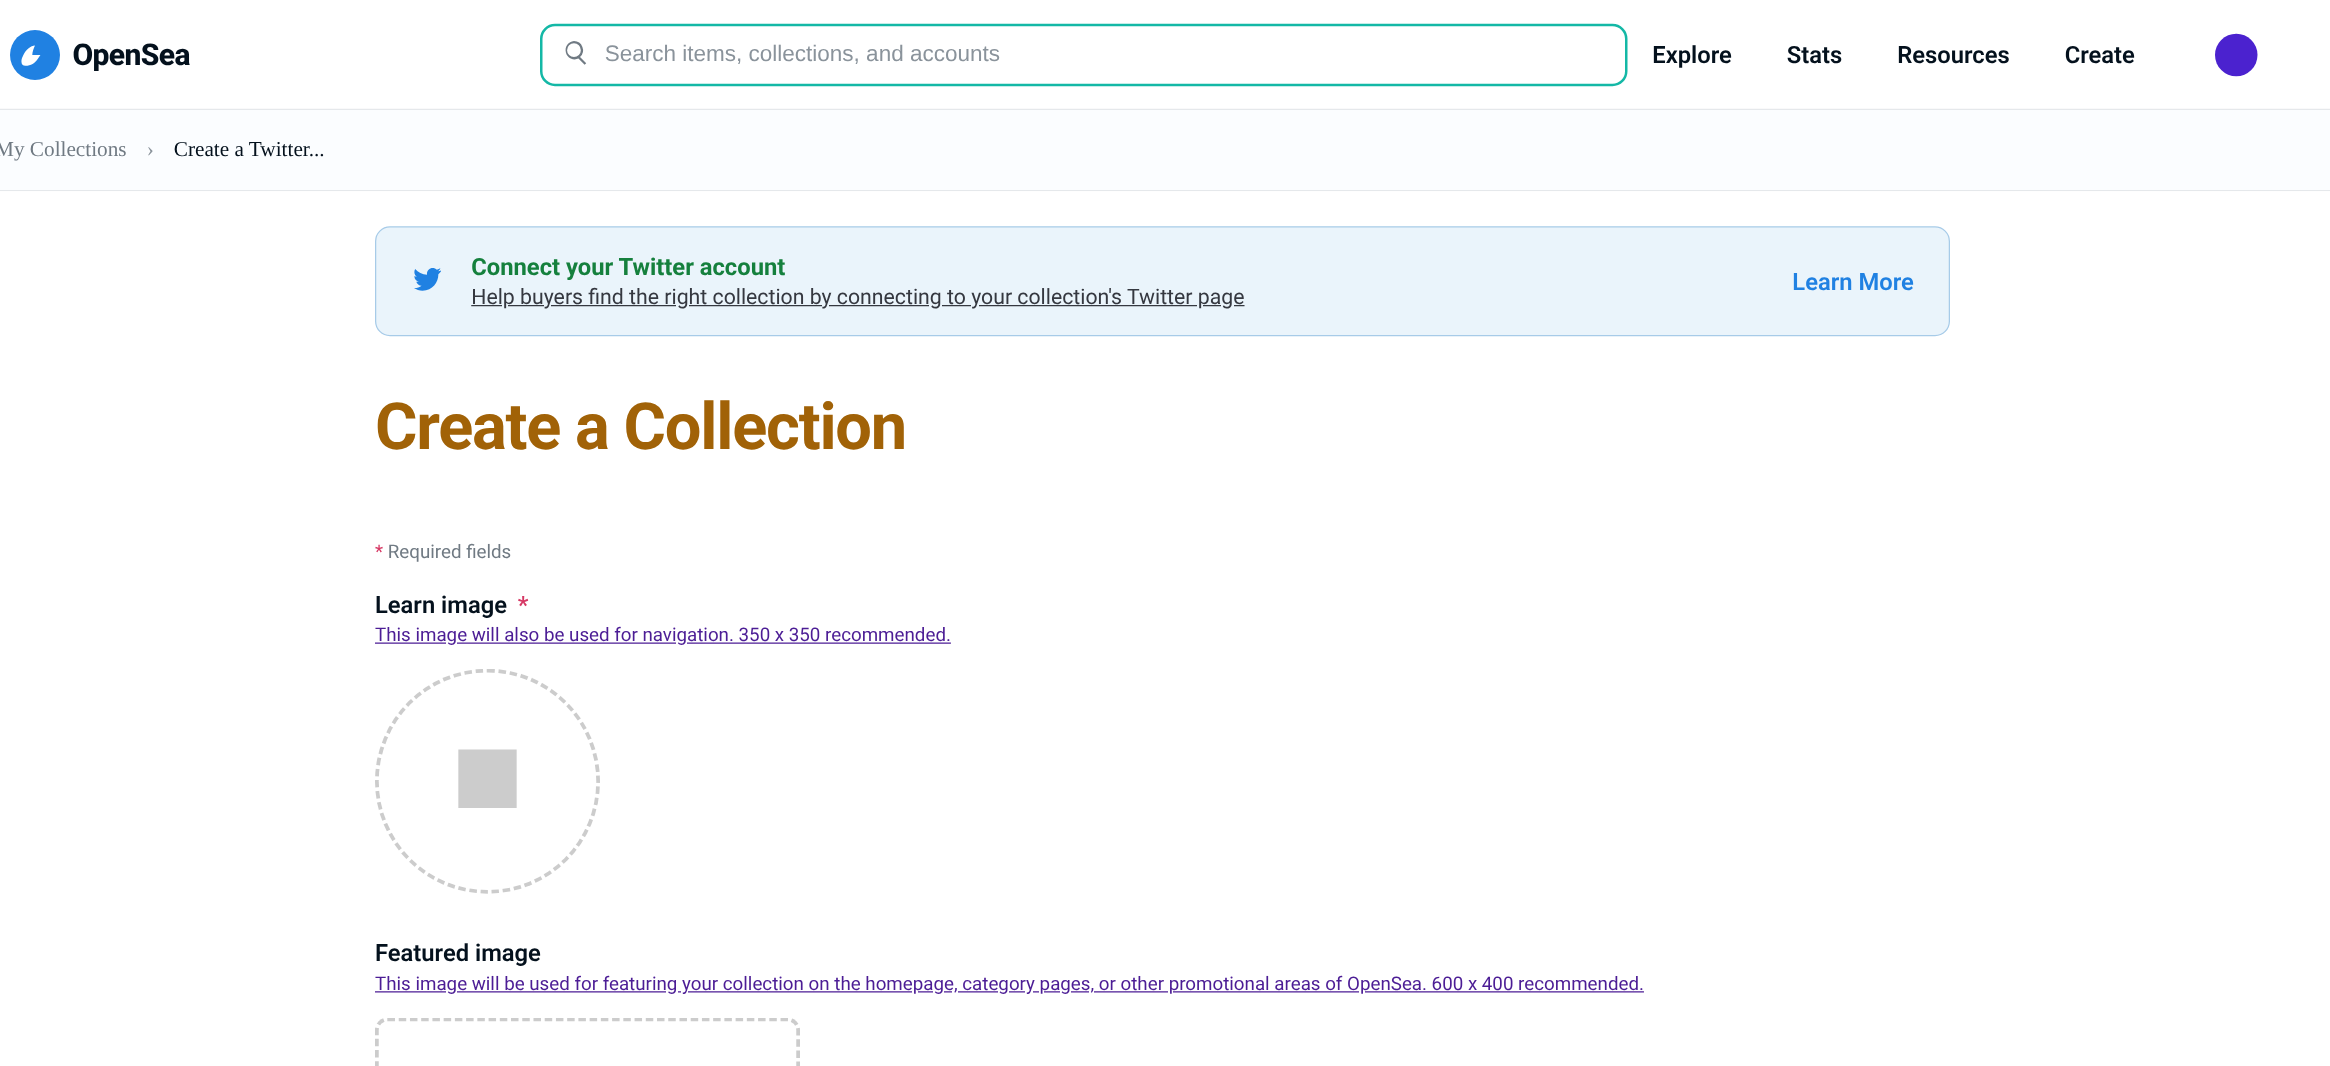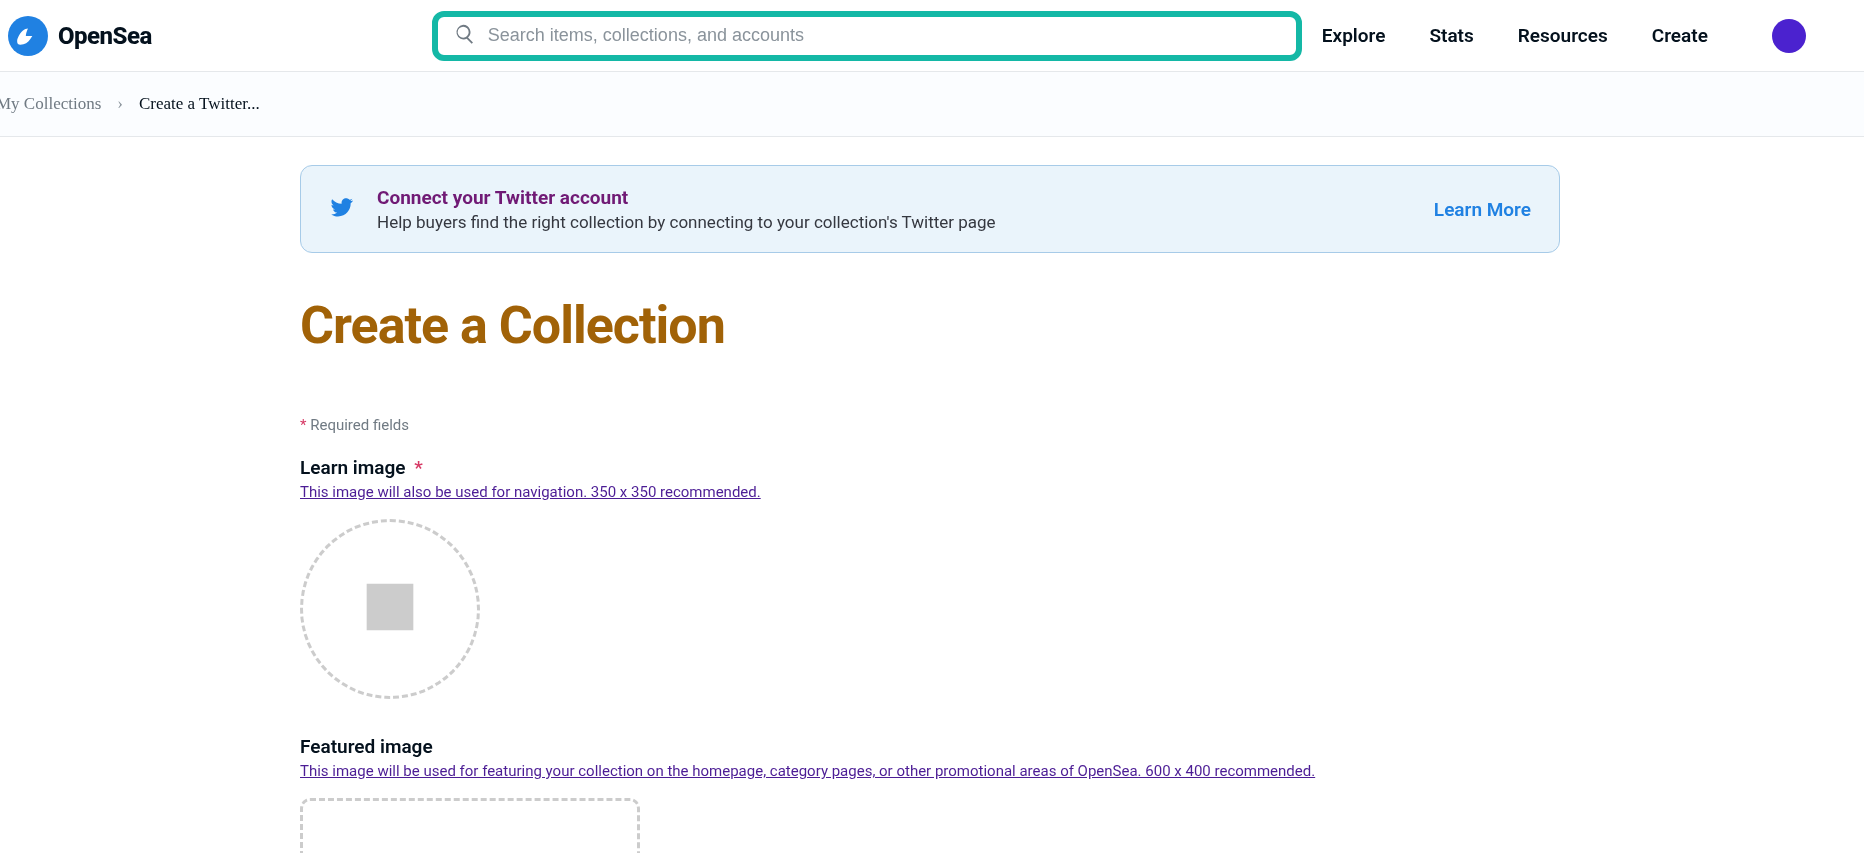--- a/index.html
+++ b/index.html
@@ -8,21 +8,21 @@
     background: #fff;
     color: #04111d;
     width: 1864px;
     overflow-x: hidden;
   }
 
   
   .header {
     display: flex;
     align-items: center;
-    height: 72px;
+    height: 88px;
     padding: 0 18px 0 8px;
     border-bottom: 1px solid #e5e8eb;
     background: #fff;
     gap: 20px;
   }
   .logo-group {
     display: flex;
     align-items: center;
     gap: 10px;
     flex-shrink: 0;
@@ -42,21 +42,21 @@
     letter-spacing: -0.5px;
   }
   .search-wrap {
     flex: 0 0 870px;
     margin-left: 260px;
   }
   .search {
     display: flex;
     align-items: center;
     height: 50px;
-    border: 6px solid #14b8a6;
+    border: 2px solid #14b8a6;
     border-radius: 12px;
     padding: 0 16px;
     gap: 12px;
     background: #fff;
   }
   .search svg { width: 22px; height: 22px; fill: #707a83; }
   .search input {
     border: none;
     outline: none;
     flex: 1;
@@ -127,22 +127,22 @@
     display: flex;
     align-items: center;
     border: 1px solid #a7cbe8;
     background: #eaf4fb;
     border-radius: 12px;
     padding: 20px 28px;
     gap: 22px;
     margin-bottom: 42px;
   }
   .banner-icon svg { width: 26px; height: 26px; fill: #2081e2; }
-  .banner-text .title { font-weight: 700; font-size: 19px; color: #701a75; margin-bottom: 3px; }
-  .banner-text .sub   { font-size: 17px; color: #353840; }
+  .banner-text .title { font-weight: 700; font-size: 19px; color: #15803d; margin-bottom: 3px; }
+  .banner-text .sub   { font-size: 17px; color: #353840; text-decoration: underline; }
   .banner-cta {
     margin-left: auto;
     color: #2081e2;
     font-weight: 600;
     font-size: 19px;
     cursor: pointer;
   }
 
   
   .page-title {

